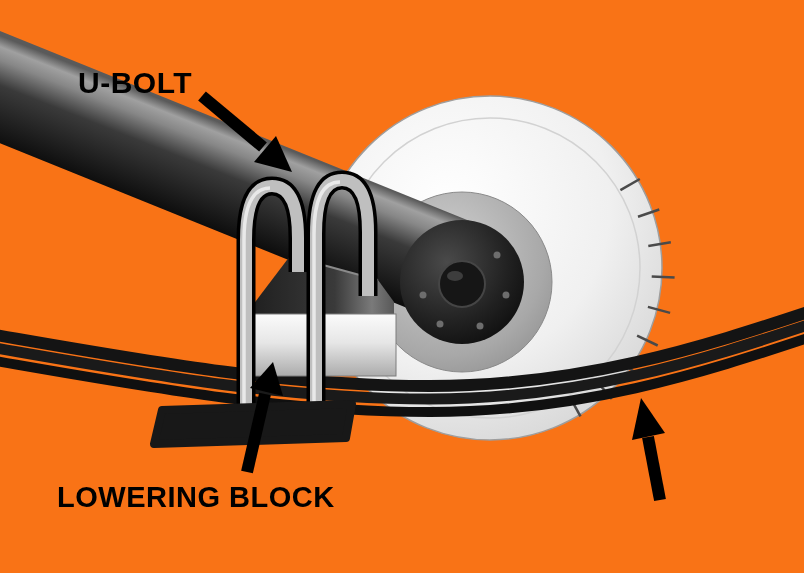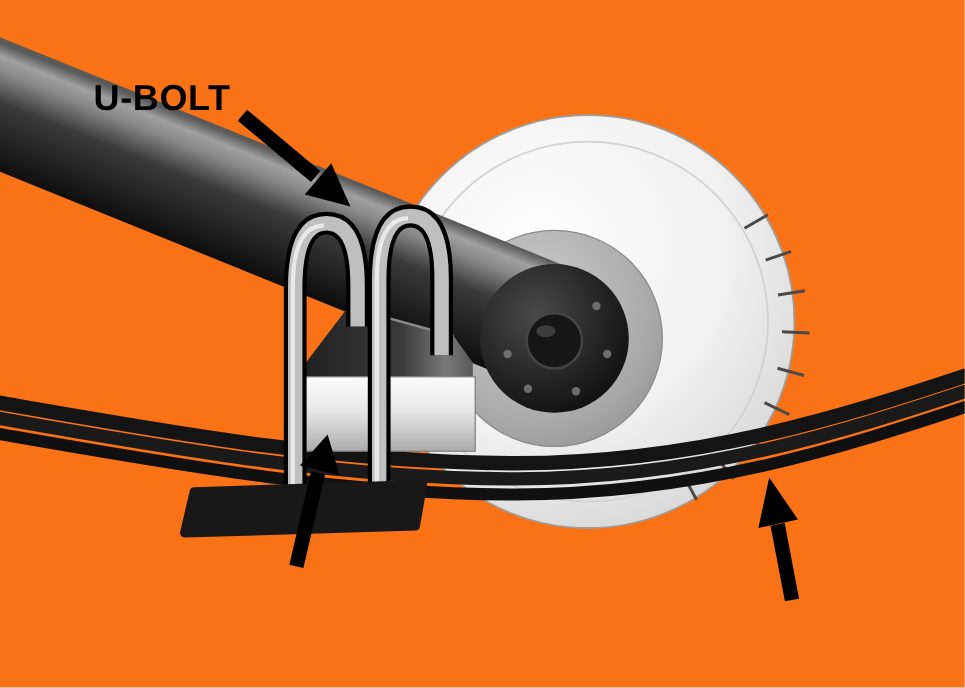--- a/index.html
+++ b/index.html
@@ -153,15 +153,16 @@
       <polygon points="273,362 283,396 250,388" fill="#000000"></polygon>
     </g>
     <g>
       <line x1="660" y1="500" x2="648" y2="437" stroke="#000000" stroke-width="12"></line>
       <polygon points="641,398 665,433 632,440" fill="#000000"></polygon>
     </g>
   </svg>
 
   <div class="diagram-label label-u-bolt">U-BOLT</div>
 
+  <div class="diagram-label label-lowering-block">LOWERING BLOCK</div>
 
 
 </div>
 
 </body></html>

